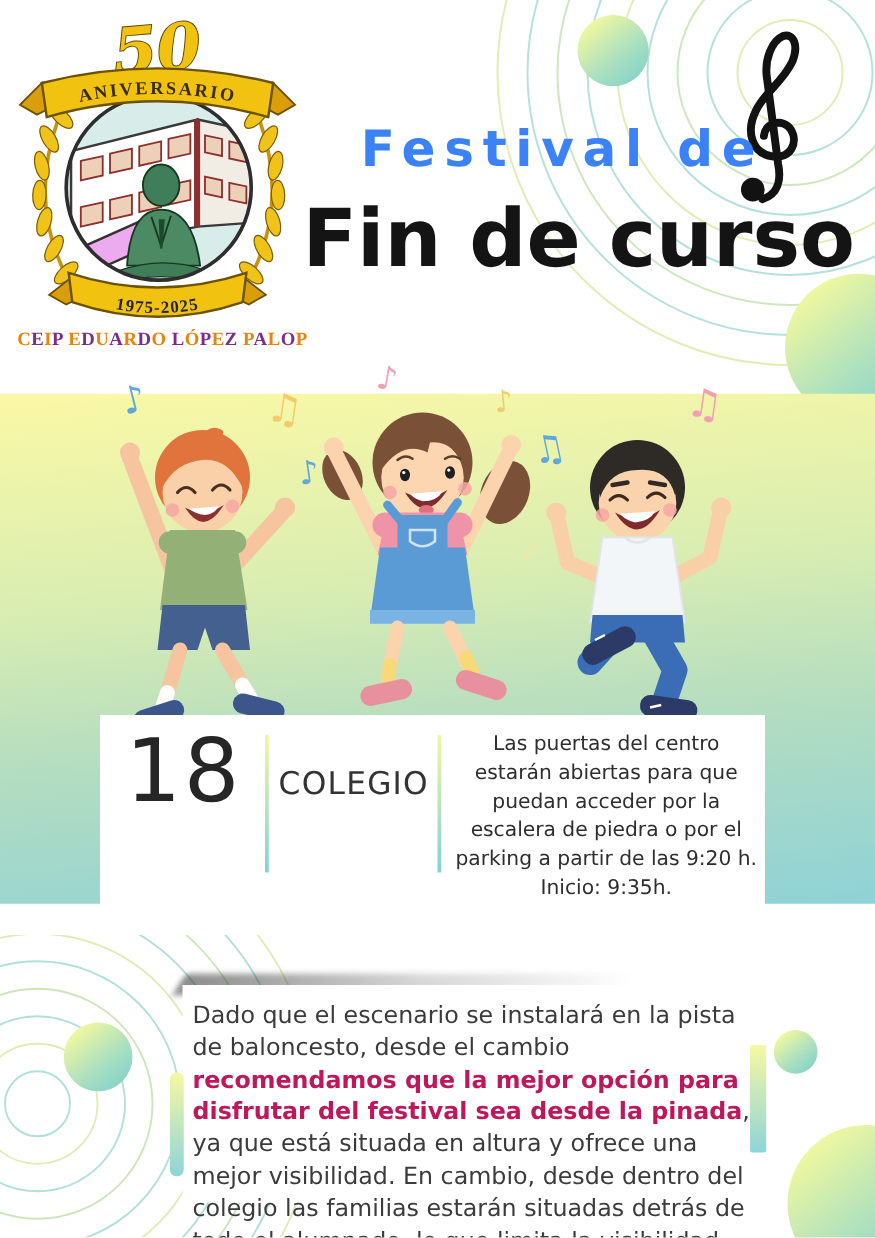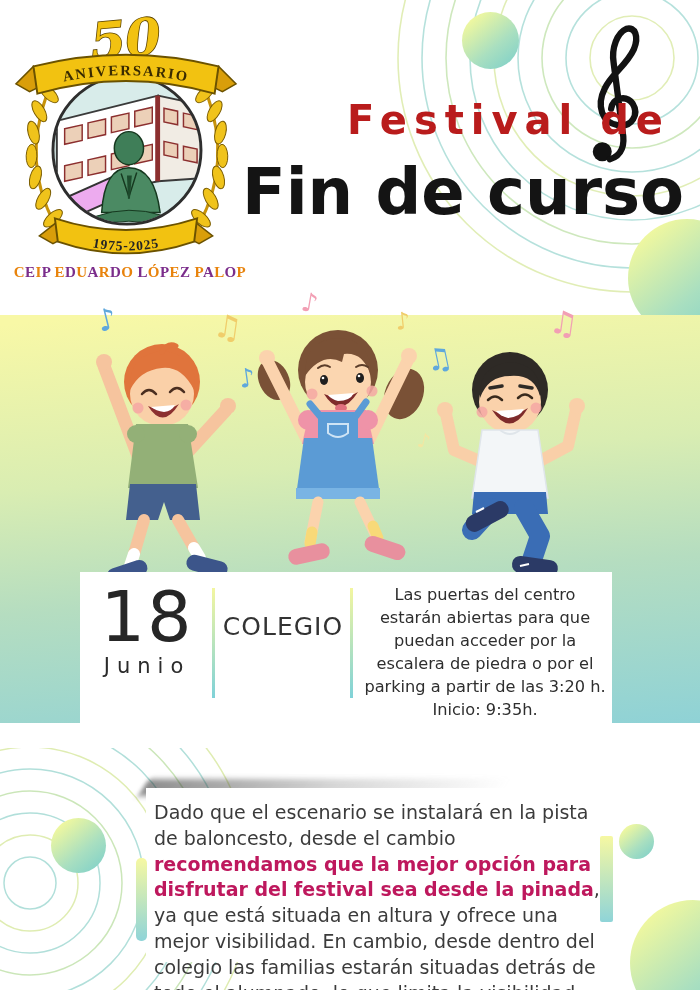--- a/index.html
+++ b/index.html
@@ -20,22 +20,22 @@
   .gbar{background:linear-gradient(180deg,#f6f8a2,#8fd4d8);z-index:4;}
   #bar-left{left:136px;top:858px;width:11px;height:83px;border-radius:5px;}
   #bar-right{left:600px;top:836px;width:13px;height:86px;border-radius:2px;}
   
   #logo{left:14px;top:6px;width:224px;z-index:3;}
   #school-name{left:4px;top:264px;width:252px;text-align:center;z-index:3;
     font-family:Liberation Serif, serif;font-weight:bold;font-size:15px;letter-spacing:.4px;}
   
   #clef{left:582px;top:20px;width:76px;height:152px;z-index:2;}
   
-  #title-1{left:230px;top:97px;width:440px;text-align:right;z-index:2;
-    font-size:40px;font-weight:600;letter-spacing:7px;color:#b91c1c;}
+  #title-1{left:230px;top:97px;width:440px;text-align:center;z-index:2;
+    font-size:40px;font-weight:600;letter-spacing:7px;color:#3b82f6;}
   #title-2{left:218px;top:155px;width:490px;text-align:center;z-index:2;
     font-size:64px;font-weight:800;letter-spacing:0px;color:#141414;}
   
   #band{left:0;top:315px;width:700px;height:408px;z-index:1;
     background:linear-gradient(175deg,#f8f8a6 2%,#d9edb2 38%,#b5ddc0 64%,#8fd2d6 100%);}
   #band-art{left:0;top:280px;width:700px;height:445px;z-index:2;overflow:visible;}
   
   #event-card{left:80px;top:572px;width:532px;height:172px;background:#ffffff;z-index:3;}
   #card-day{left:0;top:10px;width:134px;text-align:center;}
   #day-number{font-size:70px;font-weight:500;color:#262626;line-height:1.0;letter-spacing:2px;}
@@ -292,29 +292,28 @@
     <rect x="44" y="186" width="46" height="17" rx="8" fill="#2b3a66" transform="rotate(-28 67 194)"></rect>
     <polyline points="104,186 120,214 112,238" stroke="#3a6db5" stroke-width="20" stroke-linecap="round" stroke-linejoin="round" fill="none"></polyline>
     <rect x="92" y="236" width="46" height="17" rx="8" fill="#2b3a66" transform="rotate(8 115 244)"></rect>
     <path d="M56 190 l8 -4 M100 244 l9 -2" stroke="#ffffff" stroke-width="2"></path>
   </g>
 </svg>
 
 <div id="event-card" class="abs">
   <div id="card-day" class="abs">
     <div id="day-number">18</div>
-    <div id="day-month">Junio</div>
   </div>
   <div id="divider-1" class="abs vdivider"></div>
   <div id="card-location" class="abs">
     <div>COLEGIO</div>
   </div>
   <div id="divider-2" class="abs vdivider"></div>
   <div id="card-details" class="abs">
-    <span>Las puertas del centro estarán abiertas para que puedan acceder por la escalera de piedra o por el parking a partir de las 3:20 h.</span><br>
+    <span>Las puertas del centro estarán abiertas para que puedan acceder por la escalera de piedra o por el parking a partir de las 9:20 h.</span><br>
     <span>Inicio: 9:35h.</span>
   </div>
 </div>
 
 <div id="notice-shadow" class="abs"></div>
 <div id="notice-panel" class="abs">
   <p id="notice-text" style="margin:0">
     <span>Dado que el escenario se instalará en la pista de baloncesto, desde el cambio </span><b>recomendamos que la mejor opción para disfrutar del festival sea desde la pinada</b><span>, ya que está situada en altura y ofrece una mejor visibilidad. En cambio, desde dentro del colegio las familias estarán situadas detrás de todo el alumnado, lo que limita la visibilidad.</span>
   </p>
 </div>

